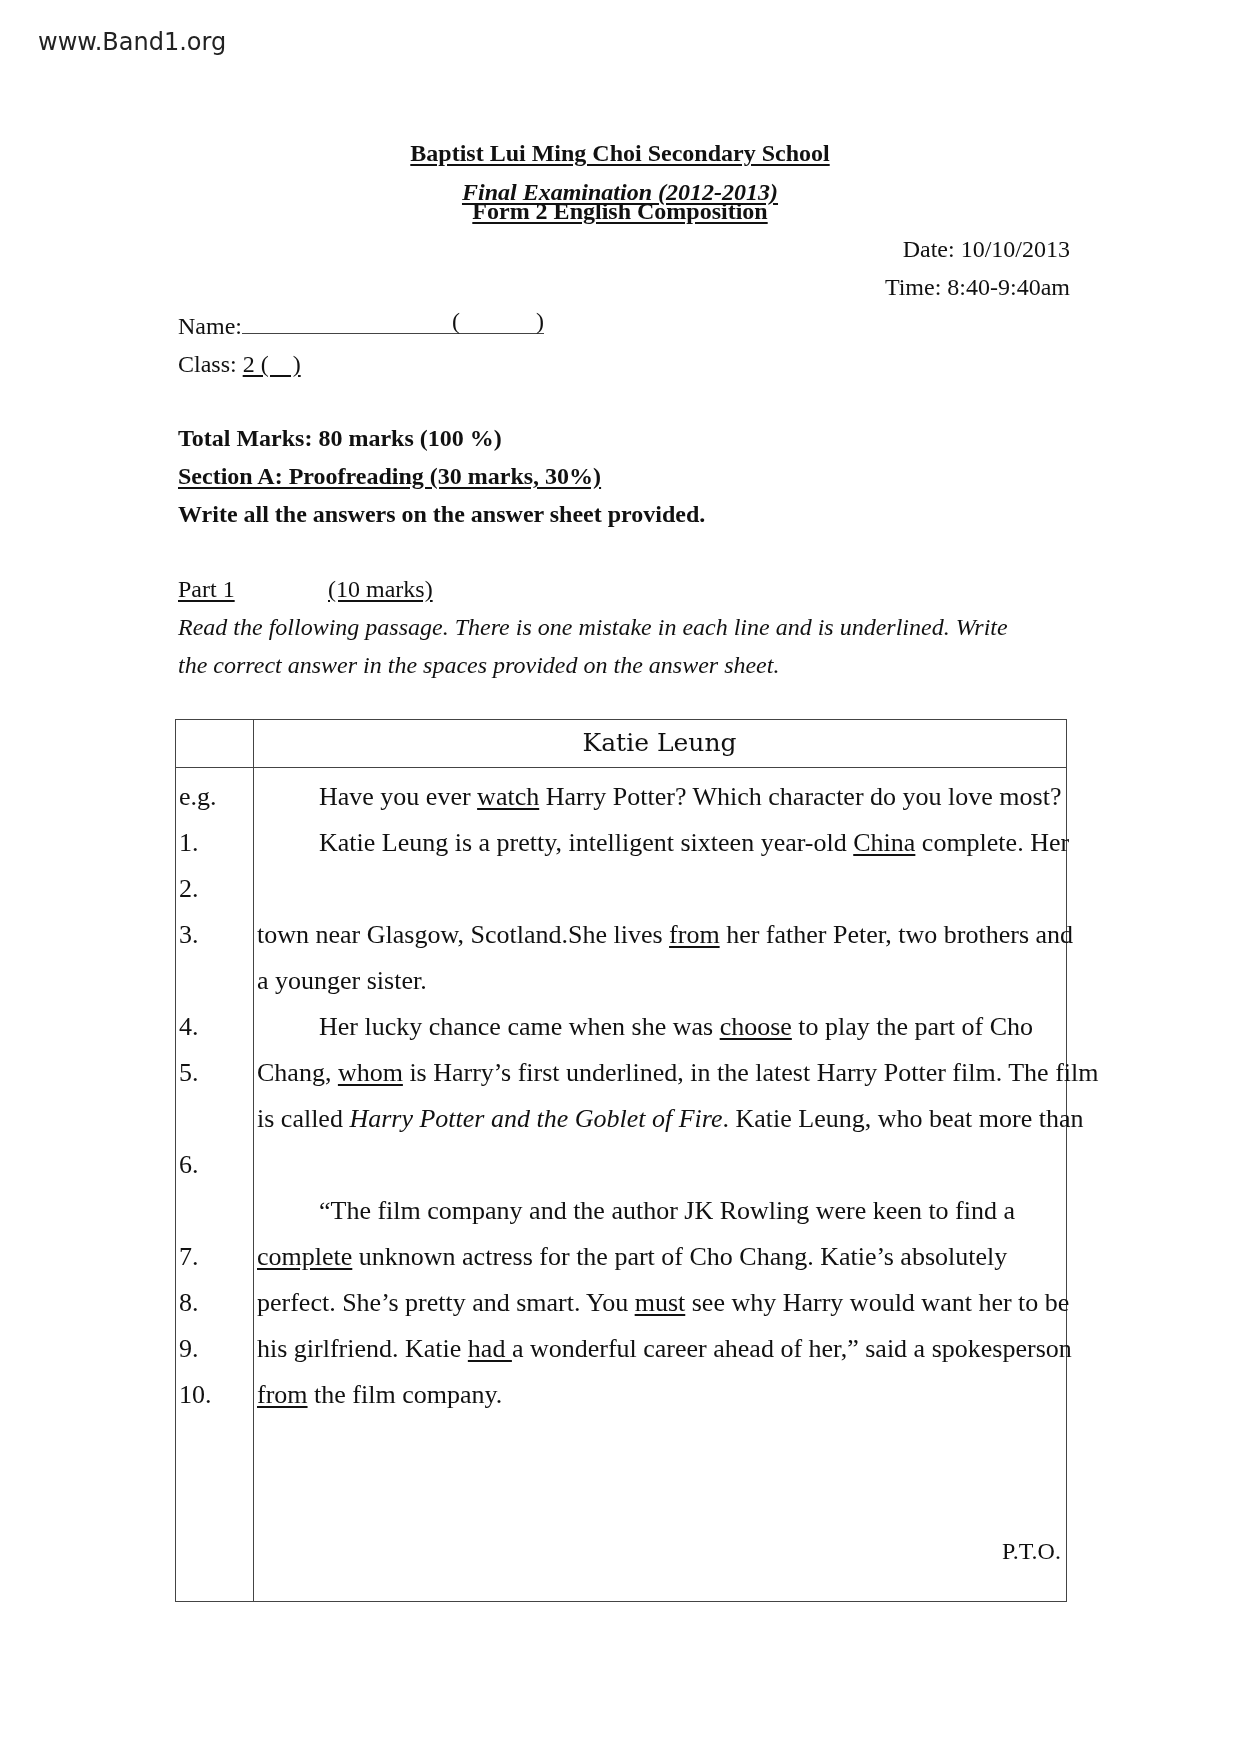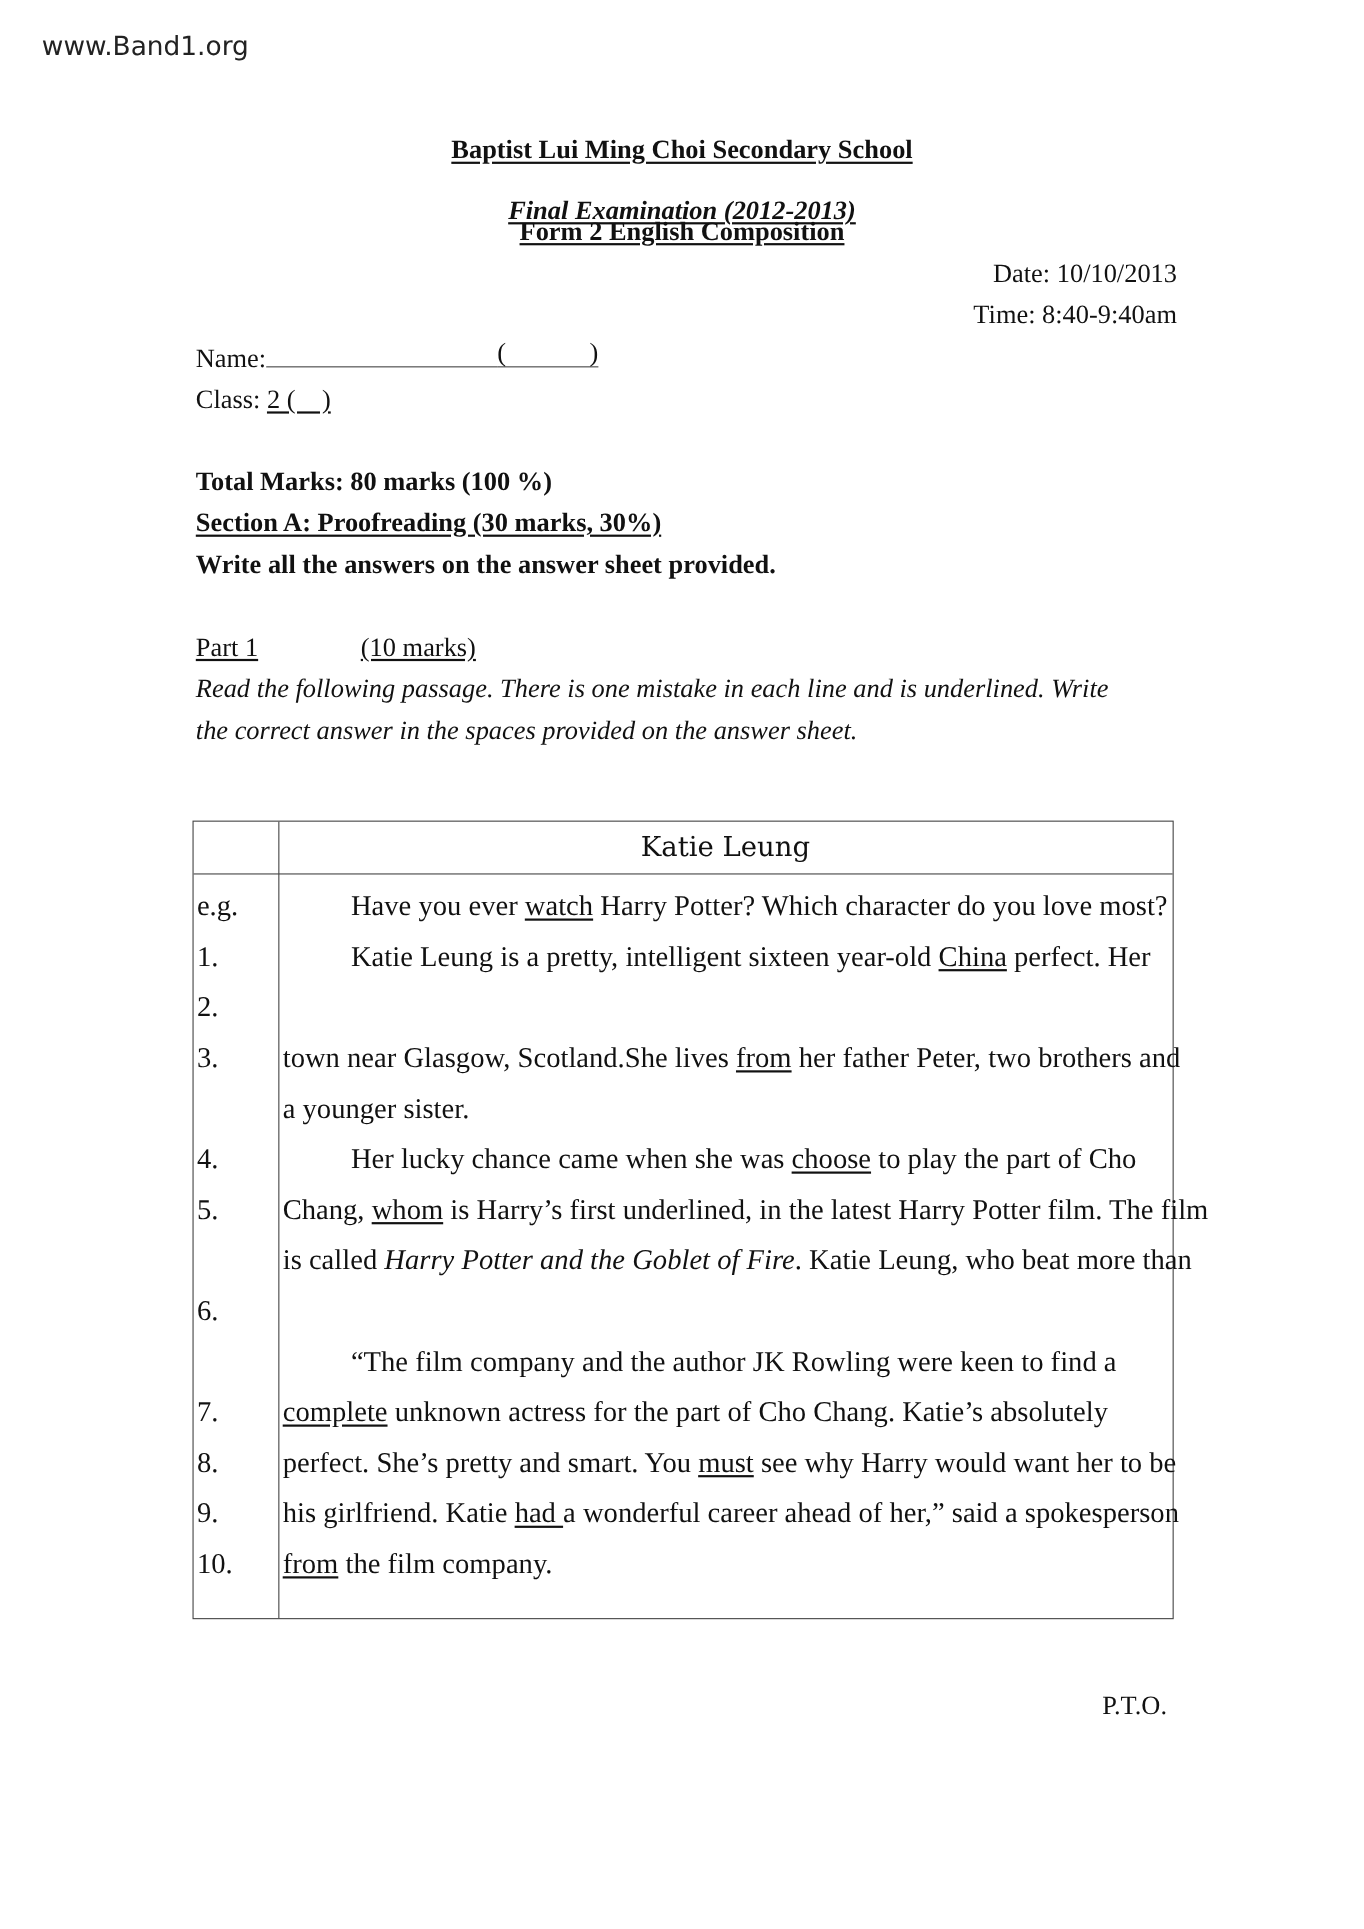--- a/index.html
+++ b/index.html
@@ -7,36 +7,36 @@
   .abs { position: absolute; white-space: nowrap; }
   #watermark { left: 38px; top: 28px; font-family: "DejaVu Sans", "Liberation Sans", sans-serif; font-size: 24px; color: #222; }
   .title { left: 0; width: 1240px; text-align: center; font-family: "Liberation Serif", serif; font-weight: bold; font-size: 24px; }
   .title span { text-decoration: underline; text-decoration-thickness: 2px; text-underline-offset: 3px; }
   .right { right: 170px; text-align: right; font-family: "Liberation Serif", serif; font-size: 24px; }
   .line { left: 178px; font-family: "Liberation Serif", serif; font-size: 24px; }
   .u { text-decoration: underline; text-underline-offset: 3px; }
   .blank { display: inline-block; border-bottom: 1.5px solid #444; height: 20px; vertical-align: baseline; }
   .bold { font-weight: bold; }
   .ital { font-style: italic; }
-  #passage-table { position: absolute; left: 175px; top: 719px; width: 892px; height: 726px; border: 1.5px solid #444; box-sizing: border-box; margin-top: 27px; }
+  #passage-table { position: absolute; left: 175px; top: 719px; width: 892px; height: 883px; border: 1.5px solid #444; box-sizing: border-box; }
   #col-divider { position: absolute; left: 77px; top: 0; bottom: 0; border-left: 1.5px solid #444; }
   #header-divider { position: absolute; left: 0; right: 0; top: 47px; border-top: 1.5px solid #444; }
   #passage-title { position: absolute; left: 77px; right: 0; top: 8px; text-align: center; font-family: "DejaVu Serif", "Liberation Serif", serif; font-size: 25px; }
   .row { position: absolute; left: 0; right: 0; height: 46px; font-family: Liberation Serif, serif; font-size: 26px; }
   .row .num { position: absolute; left: 3px; top: 0; }
   .row .txt { position: absolute; left: 81px; top: 0; white-space: nowrap; }
   .row .txt.indent { left: 143px; }
   #pto { left: 1002px; top: 1538px; font-family: "Liberation Serif", serif; font-size: 24px; }
 </style>
 </head>
 <body>
 
 <div id="watermark" class="abs">www.Band1.org</div>
 
-<div class="abs title" style="top:124px;"><span>Baptist Lui Ming Choi Secondary School</span></div>
+<div class="abs title" style="top:140px;"><span>Baptist Lui Ming Choi Secondary School</span></div>
 <div class="abs title" style="top:179px;font-style:italic;"><span>Final Examination (2012-2013)</span></div>
 <div class="abs title" style="top:198px;"><span>Form 2 English Composition</span></div>
 
 <div class="abs right" style="top:236px;">Date: 10/10/2013</div>
 <div class="abs right" style="top:274px;">Time: 8:40-9:40am</div>
 
 <div class="abs line" style="top:313px;">
   <span>Name:</span><span class="blank" style="width:210px;"></span><span class="blank" style="width:92px; position:relative;"><span style="position:absolute;left:0;top:-5px;">(</span><span style="position:absolute;right:0;top:-5px;">)</span></span>
 </div>
 <div class="abs line" style="top:351px;">
@@ -58,21 +58,21 @@
   <div id="col-divider"></div>
   <div id="header-divider"></div>
   <div id="passage-title">Katie Leung</div>
   <div id="rows">
       <div class="row" style="top: 62px;">
         <span class="num">e.g.</span>
         <span class="txt indent"><span style="white-space: pre;">Have you ever </span><span class="u" style="white-space: pre;">watch</span><span style="white-space: pre;"> Harry Potter? Which character do you love most?</span></span>
       </div>
       <div class="row" style="top: 108px;">
         <span class="num">1.</span>
-        <span class="txt indent"><span style="white-space: pre;">Katie Leung is a pretty, intelligent sixteen year-old </span><span class="u" style="white-space: pre;">China</span><span style="white-space: pre;"> perfect. Her</span></span>
+        <span class="txt indent"><span style="white-space: pre;">Katie Leung is a pretty, intelligent sixteen year-old </span><span class="u" style="white-space: pre;">China</span><span style="white-space: pre;"> complete. Her</span></span>
       </div>
       <div class="row" style="top: 154px;">
         <span class="num">2.</span>
       </div>
       <div class="row" style="top: 200px;">
         <span class="num">3.</span>
         <span class="txt"><span style="white-space: pre;">town near Glasgow, Scotland.She lives </span><span class="u" style="white-space: pre;">from</span><span style="white-space: pre;"> her father Peter, two brothers and</span></span>
       </div>
       <div class="row" style="top: 246px;">
         <span class="num"></span>

